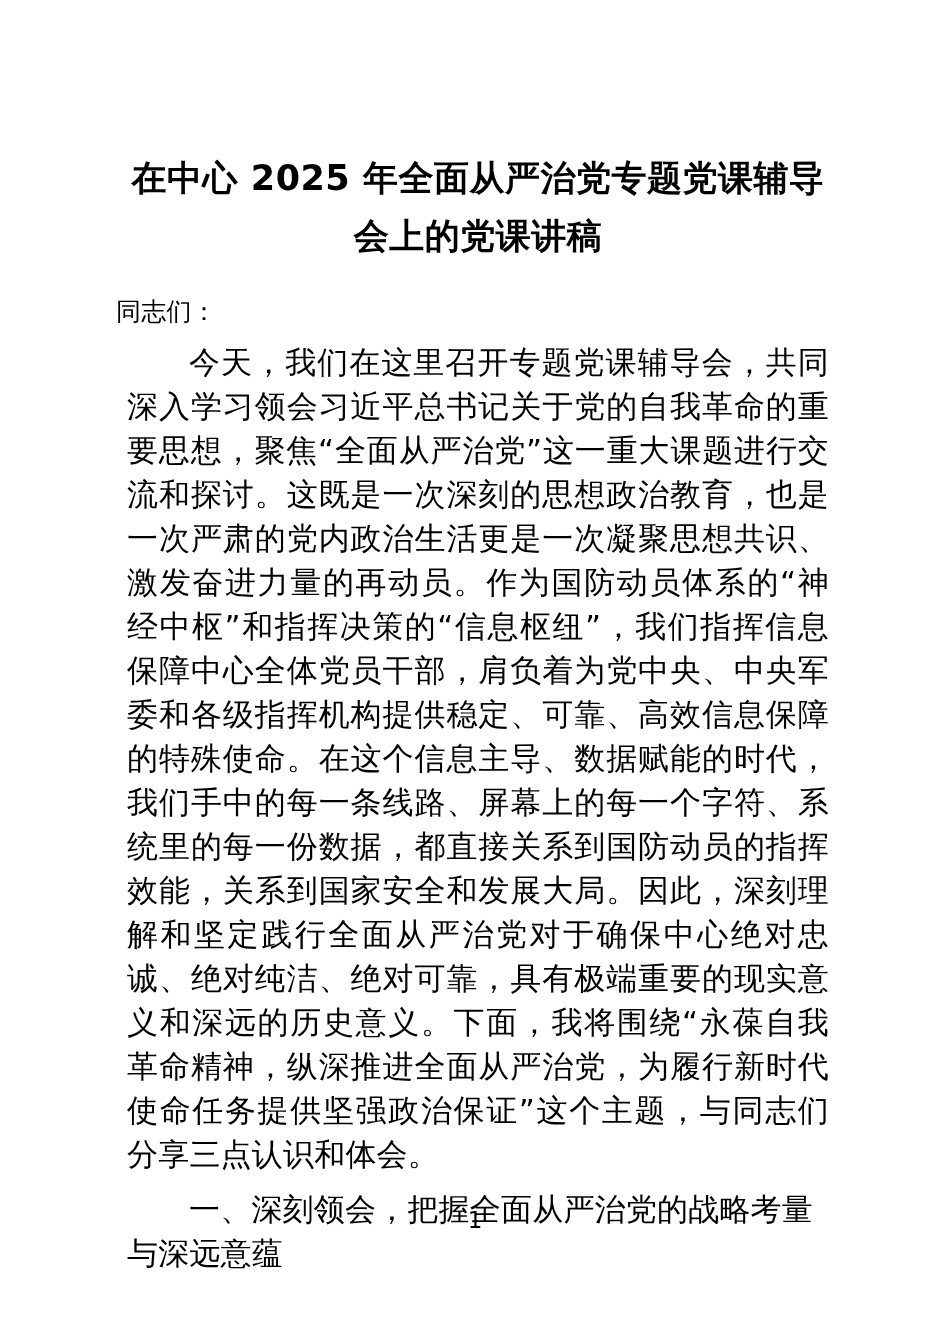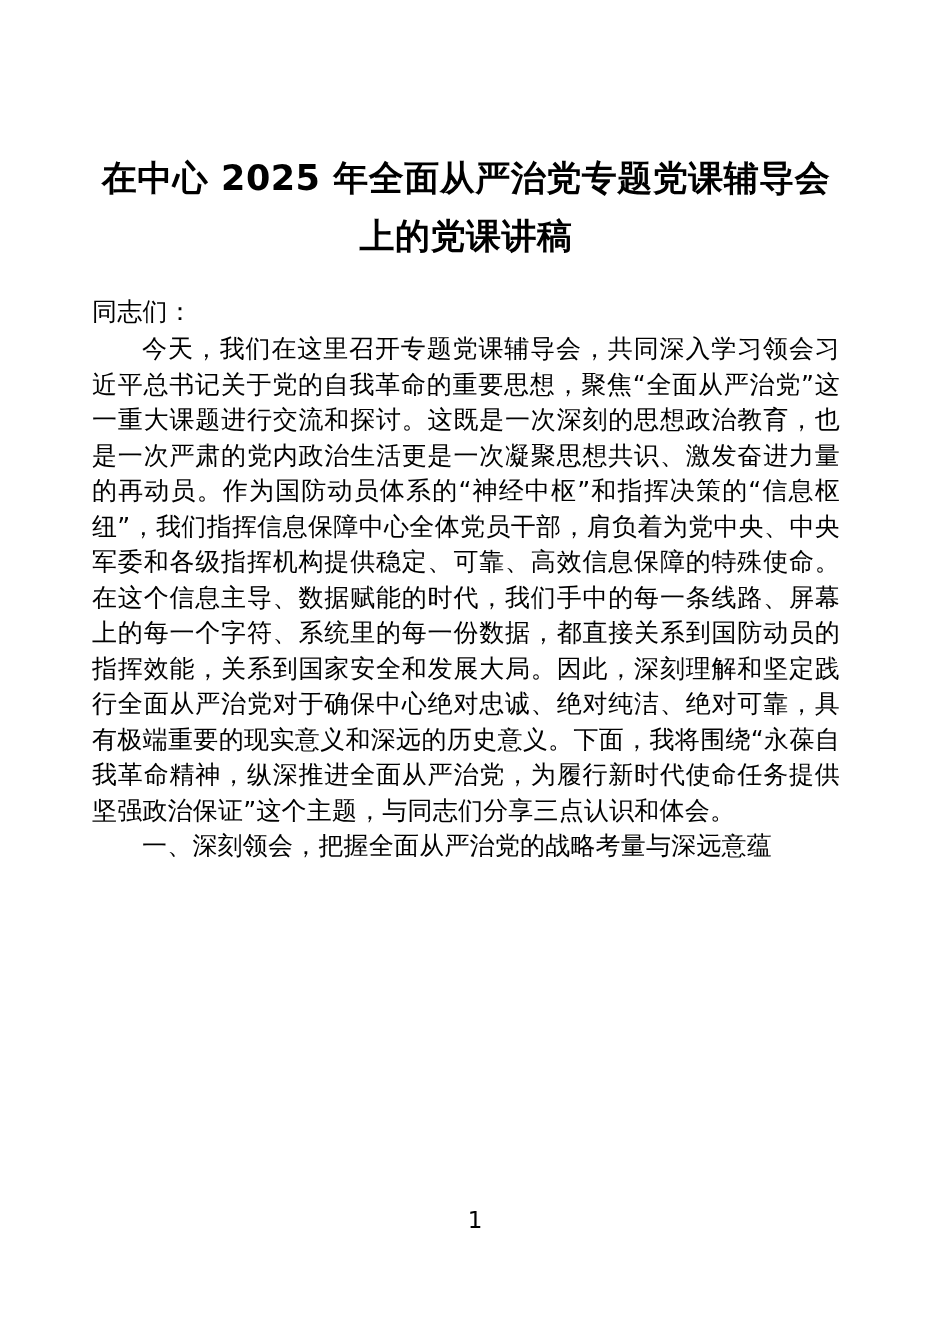--- a/index.html
+++ b/index.html
@@ -12,21 +12,21 @@
     height: 1344px;
     font-family: "Liberation Serif", "DejaVu Serif", serif;
     color: #000000;
     position: relative;
     overflow: hidden;
   }
   .page {
     box-sizing: border-box;
     width: 950px;
     height: 1344px;
-    padding: 150px 110px 0 92px;
+    padding: 150px 110px 0 116px;
     position: relative;
   }
   .doc-title {
     font-family: "DejaVu Sans", "Liberation Sans", sans-serif;
     font-size: 35px;
     font-weight: bold;
     text-align: center;
     line-height: 1.65;
     letter-spacing: 0.5px;
     margin: 0 0 28px 0;
@@ -34,23 +34,23 @@
   }
   .salutation {
     font-family: "DejaVu Sans", "Liberation Sans", sans-serif;
     font-size: 25px;
     line-height: 1.42;
     margin: 12px 0 2px 0;
     letter-spacing: 0.2px;
   }
   p.body-para {
     font-family: "DejaVu Sans", "Liberation Sans", sans-serif;
-    font-size: 25px;
+    font-size: 31px;
     line-height: 1.42;
-    margin: 0;
+    margin: 11px;
     text-align: justify;
     text-justify: inter-ideograph;
     text-indent: 2em;
     letter-spacing: 0.2px;
   }
   p.body-para.section-head {
     text-align: left;
   }
   .page-number {
     position: absolute;

